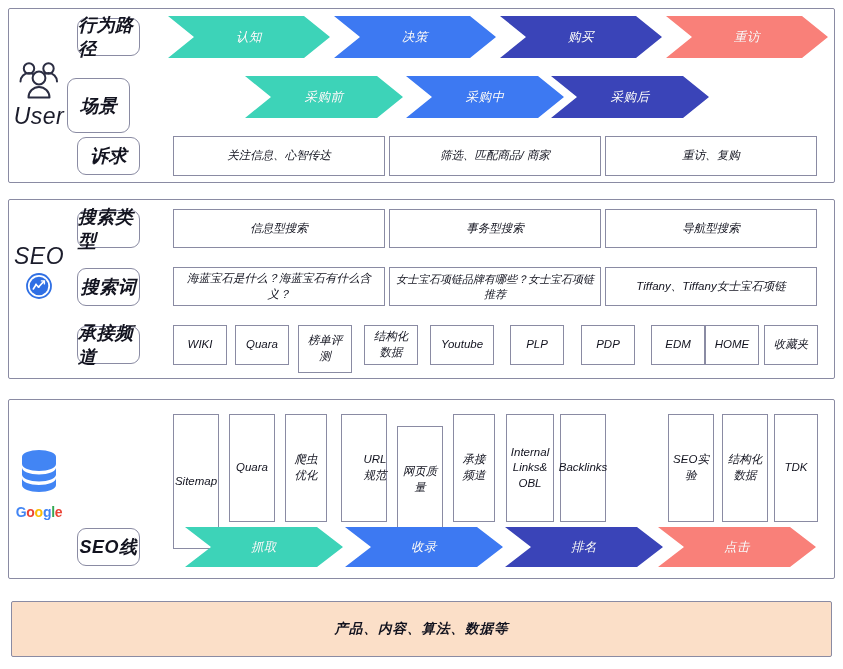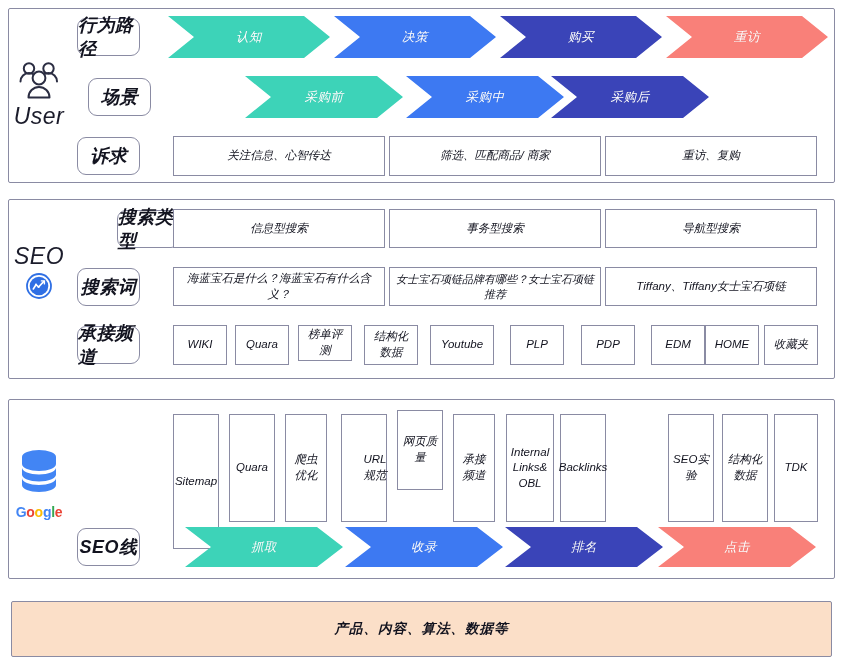--- a/index.html
+++ b/index.html
@@ -106,21 +106,21 @@
       <path d="M5.5 21.5a8.5 8.5 0 0 1 17 0" fill="none" stroke="#2b2d42" stroke-width="2" stroke-linecap="round"></path>
       <circle cx="33.5" cy="8.5" r="5.2" fill="none" stroke="#2b2d42" stroke-width="2"></circle>
       <path d="M25 21.5a8.5 8.5 0 0 1 17 0" fill="none" stroke="#2b2d42" stroke-width="2" stroke-linecap="round"></path>
       <circle cx="24" cy="18" r="6.4" fill="#fff" stroke="#2b2d42" stroke-width="2"></circle>
       <path d="M13.5 37.5a10.5 10.5 0 0 1 21 0z" fill="#fff" stroke="#2b2d42" stroke-width="2" stroke-linejoin="round"></path>
     </svg>
     <div class="brand-title" style="font-size:23px;margin-top:3px;">User</div>
   </div>
 
   <div class="chip" style="left:77px;top:18px;width:63px;height:38px;">行为路径</div>
-  <div class="chip" style="left:88px;top:78px;width:63px;height:38px;font-style:italic;">场景</div>
+  <div class="chip" style="left:67px;top:78px;width:63px;height:55px;font-style:italic;">场景</div>
   <div class="chip" style="left:77px;top:137px;width:63px;height:38px;">诉求</div>
 
   <div class="chev" style="left:168px;top:16px;width:162px;height:42px;background:#3DD3B8;">
       <span>认知</span>
     </div>
   <div class="chev" style="left:334px;top:16px;width:162px;height:42px;background:#3D79F2;">
       <span>决策</span>
     </div>
   <div class="chev" style="left:500px;top:16px;width:162px;height:42px;background:#3A44B8;">
       <span>购买</span>
@@ -150,35 +150,35 @@
     <svg class="seo-icon" width="28" height="28" viewBox="0 0 28 28">
       <circle cx="14" cy="14" r="12" fill="none" stroke="#2f6fe4" stroke-width="1.8"></circle>
       <circle cx="14" cy="14" r="9.3" fill="#2f6fe4"></circle>
       <polyline points="8.3,17 11,12.7 13.6,15 18.6,9.6" fill="none" stroke="#ffffff" stroke-width="1.6" stroke-linecap="round" stroke-linejoin="round"></polyline>
       <path d="M16.4 8.9h3v3" fill="none" stroke="#ffffff" stroke-width="1.4" stroke-linecap="round"></path>
       <circle cx="11" cy="12.7" r="1.1" fill="#ffffff"></circle>
       <circle cx="13.6" cy="15" r="1.1" fill="#ffffff"></circle>
     </svg>
   </div>
 
-  <div class="chip" style="left:77px;top:210px;width:63px;height:38px;margin-left:40px;">搜索类型</div>
+  <div class="chip" style="left:77px;top:210px;width:63px;height:38px;">搜索类型</div>
   <div class="chip" style="left:77px;top:268px;width:63px;height:38px;">搜索词</div>
   <div class="chip" style="left:77px;top:326px;width:63px;height:38px;">承接频道</div>
 
   <div class="cell" style="left:173px;top:209px;width:212px;height:39px;text-align:center;">信息型搜索</div>
   <div class="cell" style="left:389px;top:209px;width:212px;height:39px;">事务型搜索</div>
   <div class="cell" style="left:605px;top:209px;width:212px;height:39px;">导航型搜索</div>
 
   <div class="cell" style="left:173px;top:267px;width:212px;height:39px;">海蓝宝石是什么？海蓝宝石有什么含义？</div>
   <div class="cell small" style="left:389px;top:267px;width:212px;height:39px;">女士宝石项链品牌有哪些？女士宝石项链推荐</div>
   <div class="cell" style="left:605px;top:267px;width:212px;height:39px;">Tiffany、Tiffany女士宝石项链</div>
 
   <div class="cell" style="left:173px;top:325px;width:54px;height:40px;">WIKI</div>
   <div class="cell" style="left:235px;top:325px;width:54px;height:40px;">Quara</div>
-  <div class="cell" style="left:298px;top:325px;width:54px;height:36px;">榜单评测</div>
+  <div class="cell" style="left:298px;top:325px;width:54px;height:48px;">榜单评测</div>
   <div class="cell" style="left:364px;top:325px;width:54px;height:40px;">结构化数据</div>
   <div class="cell" style="left:430px;top:325px;width:64px;height:40px;">Youtube</div>
   <div class="cell" style="left:510px;top:325px;width:54px;height:40px;">PLP</div>
   <div class="cell" style="left:581px;top:325px;width:54px;height:40px;">PDP</div>
   <div class="cell" style="left:651px;top:325px;width:54px;height:40px;">EDM</div>
   <div class="cell" style="left:705px;top:325px;width:54px;height:40px;">HOME</div>
   <div class="cell" style="left:764px;top:325px;width:54px;height:40px;">收藏夹</div>
 
   <div class="panel" id="panel-google"></div>
 
@@ -191,21 +191,21 @@
     </svg>
     <div class="google-word"><span style="color:#4285F4;">G</span><span style="color:#EA4335;">o</span><span style="color:#FBBC05;">o</span><span style="color:#4285F4;">g</span><span style="color:#34A853;">l</span><span style="color:#EA4335;">e</span></div>
   </div>
 
   <div class="chip" style="left:77px;top:528px;width:63px;height:38px;">SEO线</div>
 
   <div class="cell" style="left:173px;top:414px;width:46px;height:135px;">Sitemap</div>
   <div class="cell" style="left:229px;top:414px;width:46px;height:108px;">Quara</div>
   <div class="cell" style="left:285px;top:414px;width:42px;height:108px;">爬虫优化</div>
   <div class="cell" style="left:341px;top:414px;width:46px;height:108px;padding-left:26px;">URL规范</div>
-  <div class="cell" style="left:397px;top:410px;width:46px;height:80px;">网页质量</div>
+  <div class="cell" style="left:397px;top:426px;width:46px;height:108px;">网页质量</div>
   <div class="cell" style="left:453px;top:414px;width:42px;height:108px;">承接频道</div>
   <div class="cell" style="left:506px;top:414px;width:48px;height:108px;">Internal Links&amp; OBL</div>
   <div class="cell" style="left:560px;top:414px;width:46px;height:108px;">Backlinks</div>
   <div class="cell" style="left:668px;top:414px;width:46px;height:108px;">SEO实验</div>
   <div class="cell" style="left:722px;top:414px;width:46px;height:108px;">结构化数据</div>
   <div class="cell" style="left:774px;top:414px;width:44px;height:108px;">TDK</div>
 
   <div class="chev" style="left:185px;top:527px;width:158px;height:40px;background:#3DD3B8;">
       <span>抓取</span>
     </div>

